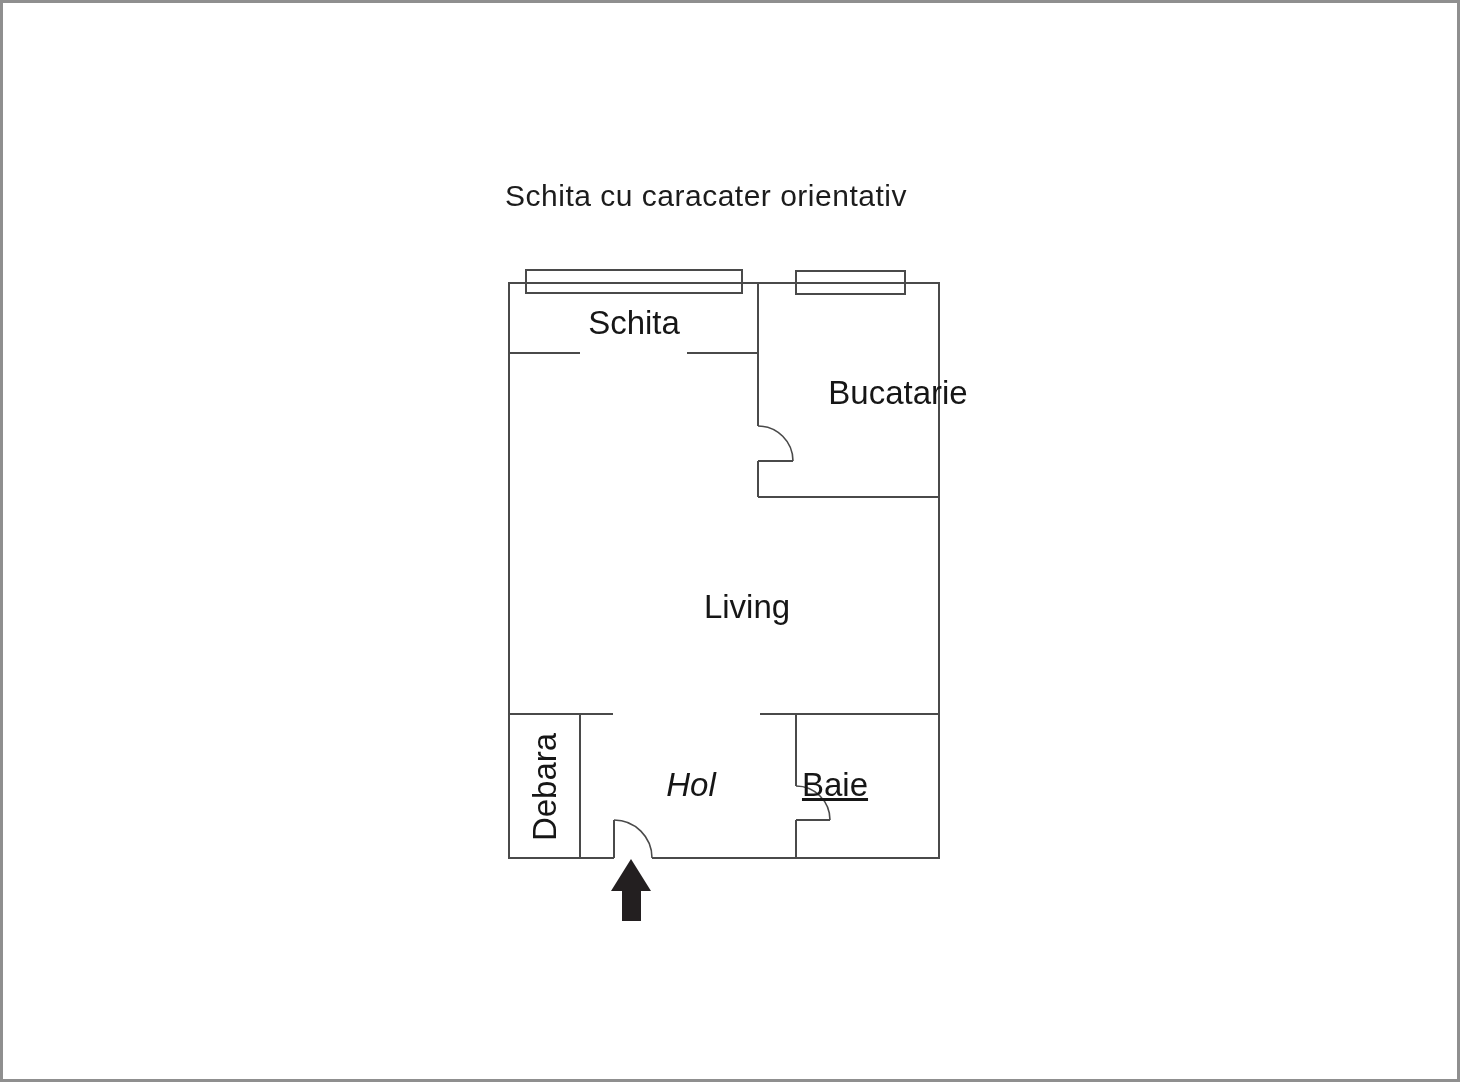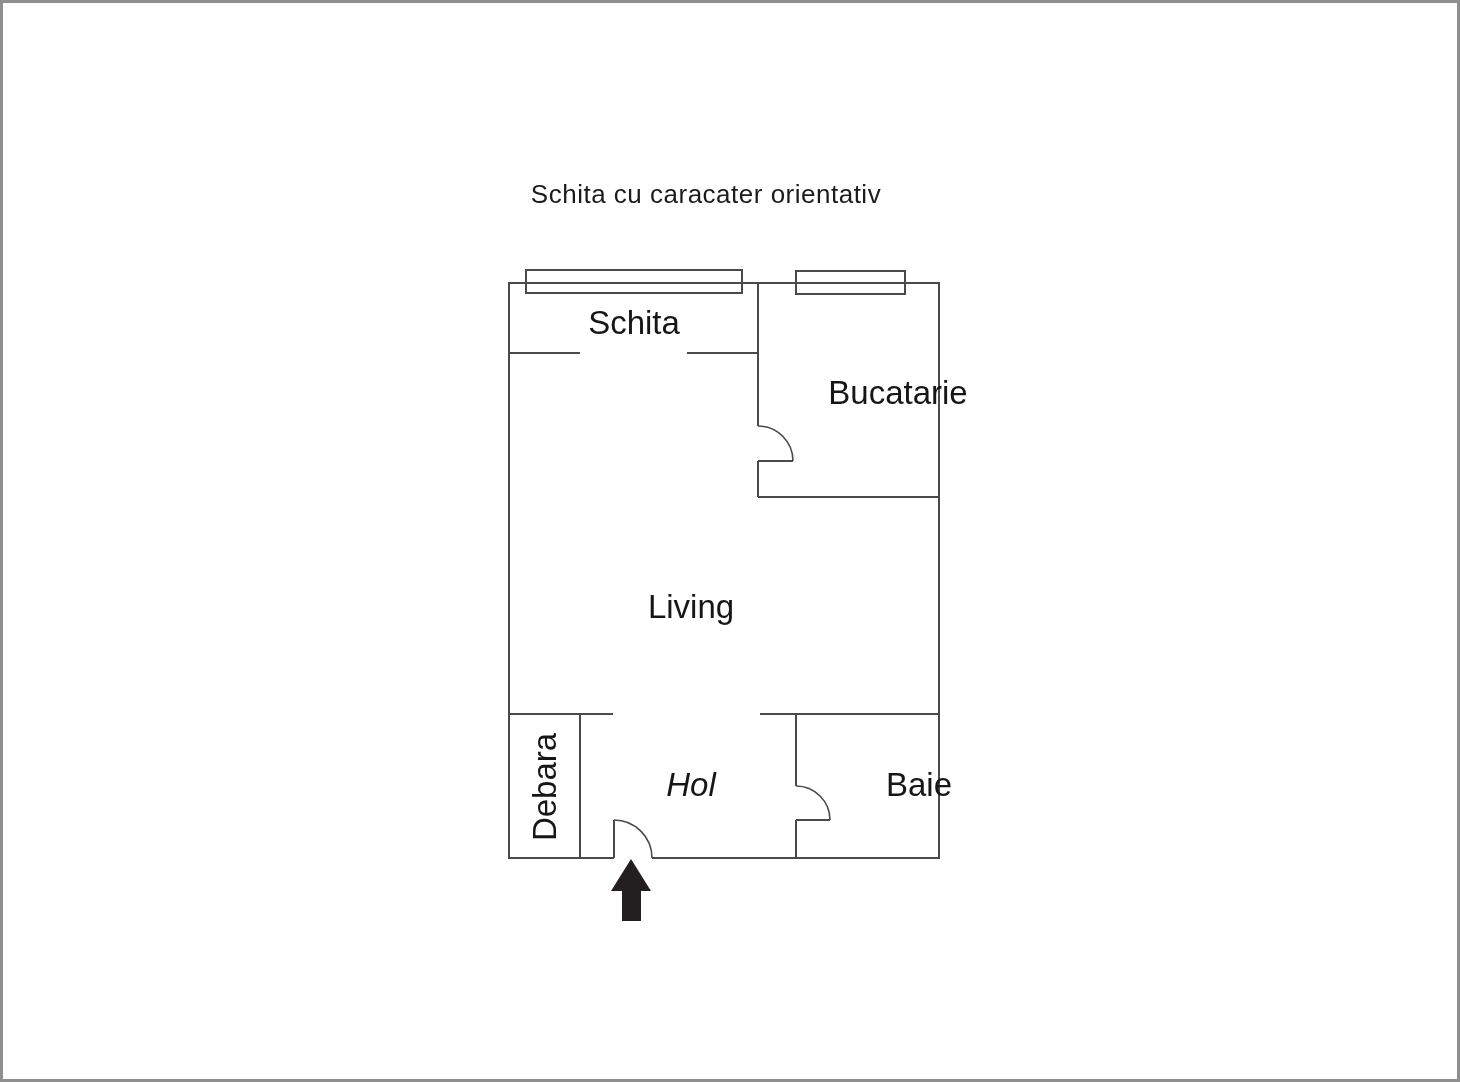--- a/index.html
+++ b/index.html
@@ -16,21 +16,21 @@
     border: 3px solid #8f8f8f;
     background: #ffffff;
     overflow: hidden;
   }
   .plan-title {
     position: absolute;
     left: 463px;
     top: 176px;
     width: 480px;
     text-align: center;
-    font-size: 26px;
+    font-size: 30px;
     color: #1c1c1c;
     letter-spacing: 0.5px;
   }
   .plan-svg {
     position: absolute;
     left: 0;
     top: 0;
   }
   .room-label {
     position: absolute;
@@ -78,21 +78,21 @@
     <rect x="523" y="267" width="216" height="23"></rect>
     <rect x="793" y="268" width="109" height="23"></rect>
 
     <path fill="#231f20" stroke="none" d="M628,856 L648,888 L638,888 L638,918 L619,918 L619,888 L608,888 Z"></path>
   </svg>
 
   <div class="room-label" style="left:631px; top:320px;">Schita</div>
 
   <div class="room-label" style="left:895px; top:390px;">Bucatarie</div>
 
-  <div class="room-label" style="left:688px; top:604px;">Living</div>
+  <div class="room-label" style="left:744px; top:604px;">Living</div>
 
   <div class="room-label vertical" style="left:542px; top:784px;">Debara</div>
 
   <div class="room-label" style="left:688px; top:782px;font-style:italic;">Hol</div>
 
-  <div class="room-label" style="left:916px; top:782px;">Baie</div>
+  <div class="room-label" style="left:832px; top:782px;text-decoration:underline;">Baie</div>
 
 </div>
 
 </body></html>

